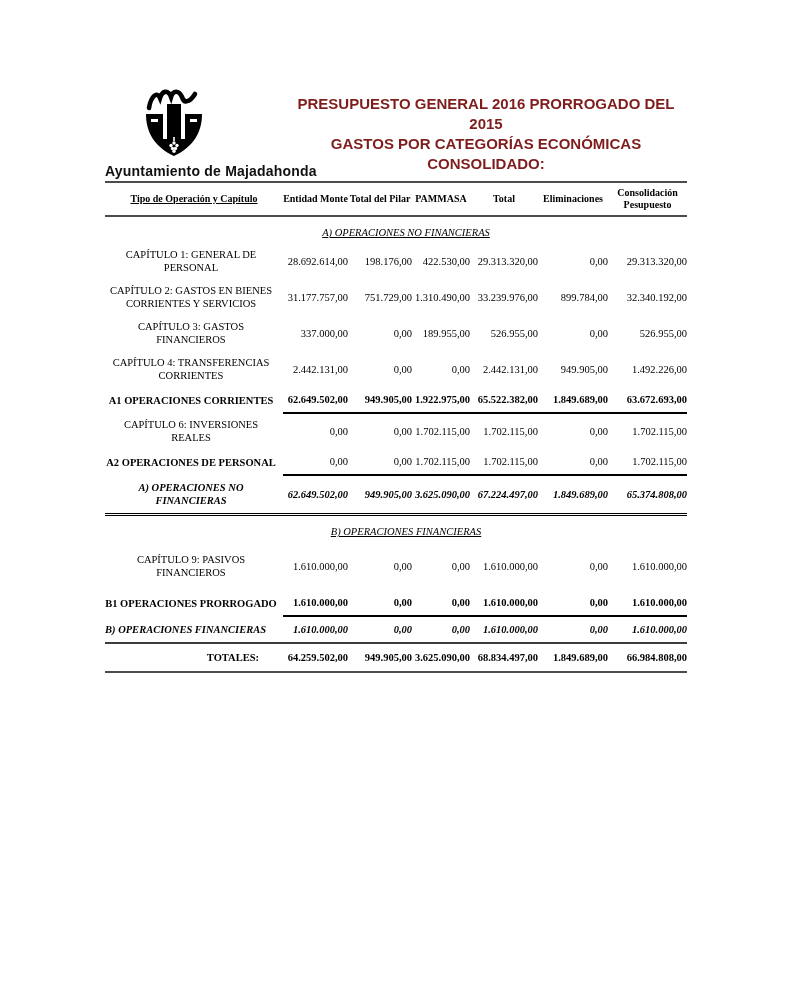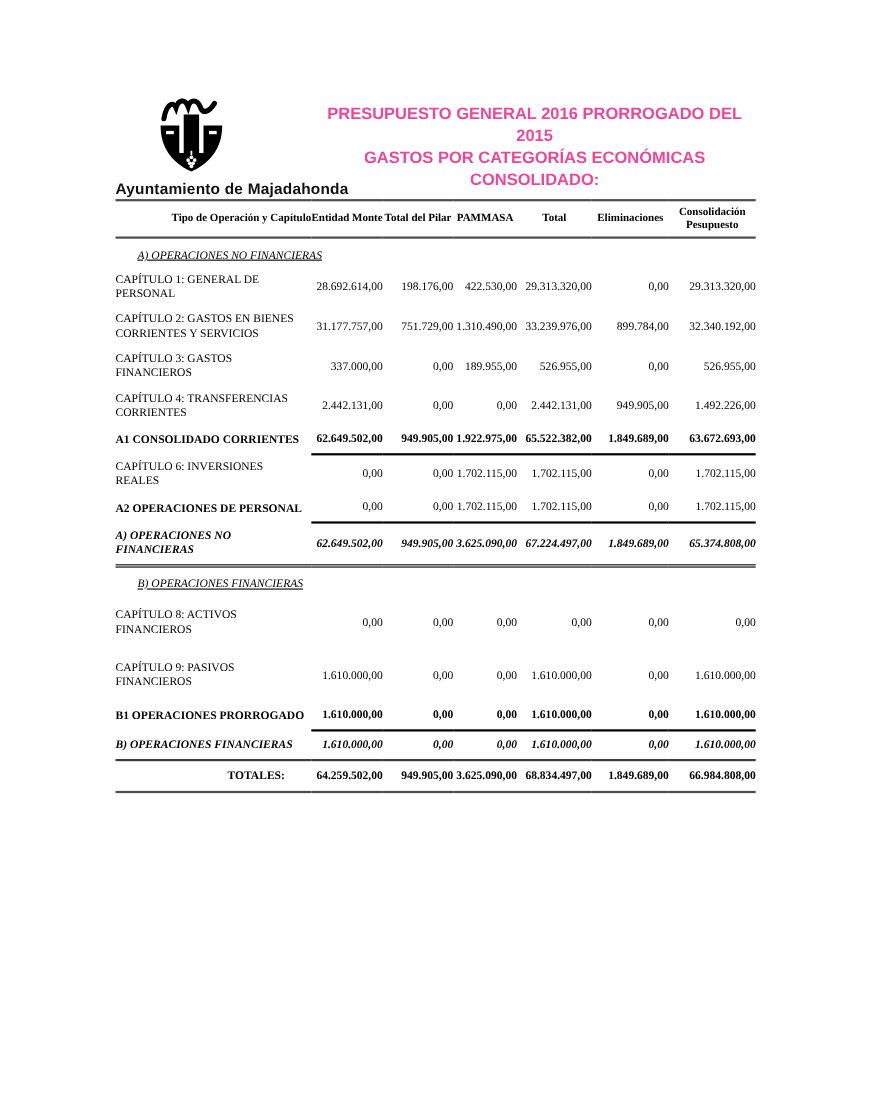--- a/index.html
+++ b/index.html
@@ -12,32 +12,32 @@
   .doc-header{display:flex;align-items:flex-start;margin-bottom:2px;}
   .logo-col{width:180px;flex:0 0 auto;}
   .crest{display:block;margin-left:32px;}
   .org-name{
     font-family:"Liberation Sans","DejaVu Sans",sans-serif;font-weight:bold;
     font-size:14px;letter-spacing:.2px;color:#111;margin-top:3px;white-space:nowrap;
   }
   .title-col{
     flex:1;text-align:center;padding-top:6px;
     font-family:"Liberation Sans","DejaVu Sans",sans-serif;
-    font-weight:bold;font-size:15px;line-height:20px;color:#ec4899;
+    font-weight:bold;font-size:15px;line-height:20px;color:#7f1d1d;
   }
   
   table.budget{width:582px;border-collapse:collapse;table-layout:fixed;}
   thead th{
     font-size:10px;font-weight:bold;line-height:12px;vertical-align:middle;
     text-align:center;padding:4px 0;
     border-top:2.5px solid #4c4c4c;border-bottom:2.5px solid #4c4c4c;
   }
-  thead th.c-label{text-align:right;}
+  thead th.c-label{text-align:center;text-decoration:underline;}
   tbody td{font-size:10.5px;line-height:13px;vertical-align:middle;padding:5px 0;}
-  td.c-label{text-align:left;padding-right:6px;}
+  td.c-label{text-align:center;padding-right:6px;}
   td.num .v{float:right;white-space:nowrap;}
   td.num::after{content:"";display:block;clear:both;}
   
   .row-section td{font-style:italic;padding:9px 0 4px 20px;}
   .row-section .label-text{text-decoration:underline;}
   .tall td{padding-top:11px;padding-bottom:11px;}
   .row-subtotal td{font-weight:bold;padding-top:6px;padding-bottom:6px;}
   .num-plain td.num{font-weight:normal;}
   .row-block_total td{font-weight:bold;font-style:italic;padding-top:6px;padding-bottom:6px;}
   .row-totals td{font-weight:bold;padding-top:7px;padding-bottom:7px;text-align:right;}
@@ -182,21 +182,21 @@
             <span class="v">2.442.131,00</span>
           </td>
           <td class="num">
             <span class="v">949.905,00</span>
           </td>
           <td class="num">
             <span class="v">1.492.226,00</span>
           </td>
         </tr>
         <tr class="row-subtotal rule-partial">
-          <td class="c-label"><span class="label-text">A1 CONSOLIDADO CORRIENTES</span></td>
+          <td class="c-label"><span class="label-text">A1 OPERACIONES CORRIENTES</span></td>
           <td class="num">
             <span class="v">62.649.502,00</span>
           </td>
           <td class="num">
             <span class="v">949.905,00</span>
           </td>
           <td class="num">
             <span class="v">1.922.975,00</span>
           </td>
           <td class="num">
@@ -269,41 +269,20 @@
             <span class="v">1.849.689,00</span>
           </td>
           <td class="num">
             <span class="v">65.374.808,00</span>
           </td>
         </tr>
         <tr class="row-section">
           <td class="c-label" colspan="7"><span class="label-text">B) OPERACIONES FINANCIERAS</span></td>
         </tr>
         <tr class="row-chapter tall">
-          <td class="c-label"><span class="label-text">CAPÍTULO 8: ACTIVOS FINANCIEROS</span></td>
-          <td class="num">
-            <span class="v">0,00</span>
-          </td>
-          <td class="num">
-            <span class="v">0,00</span>
-          </td>
-          <td class="num">
-            <span class="v">0,00</span>
-          </td>
-          <td class="num">
-            <span class="v">0,00</span>
-          </td>
-          <td class="num">
-            <span class="v">0,00</span>
-          </td>
-          <td class="num">
-            <span class="v">0,00</span>
-          </td>
-        </tr>
-        <tr class="row-chapter tall">
           <td class="c-label"><span class="label-text">CAPÍTULO 9: PASIVOS FINANCIEROS</span></td>
           <td class="num">
             <span class="v">1.610.000,00</span>
           </td>
           <td class="num">
             <span class="v">0,00</span>
           </td>
           <td class="num">
             <span class="v">0,00</span>
           </td>

